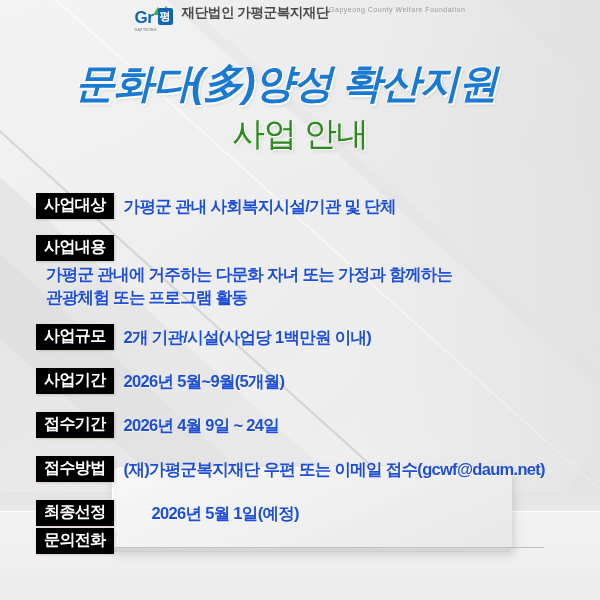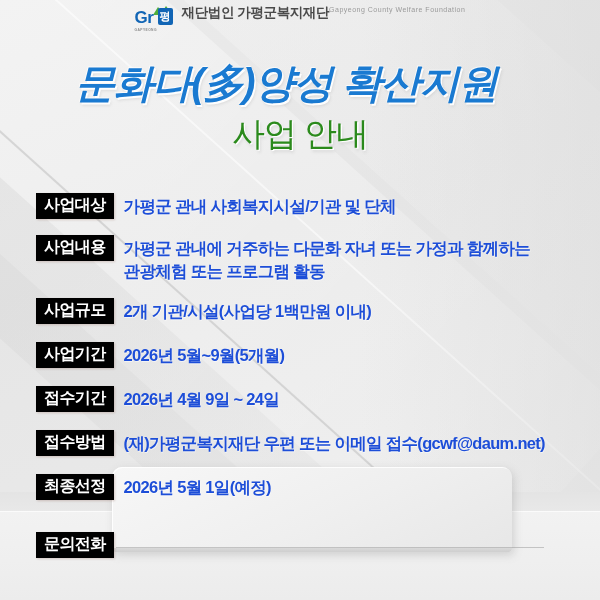--- a/index.html
+++ b/index.html
@@ -198,21 +198,21 @@
   <div id="title-main">문화다(多)양성 확산지원</div>
   <div id="title-sub">사업 안내</div>
 
   <div id="info-list">
 
     <div class="info-row" style="margin-bottom:16px;">
       <span class="info-label">사업대상</span>
       <span class="info-value">가평군 관내 사회복지시설/기관 및 단체</span>
     </div>
 
-    <div class="info-row" style="margin-bottom:16px;">
+    <div class="info-row" style="margin-bottom:16px;flex-direction:column;">
       <span class="info-label">사업내용</span>
       <span class="info-value">가평군 관내에 거주하는 다문화 자녀 또는 가정과 함께하는
 관광체험 또는 프로그램 활동</span>
     </div>
 
     <div class="info-row" style="margin-bottom:18px;">
       <span class="info-label">사업규모</span>
       <span class="info-value">2개 기관/시설(사업당 1백만원 이내)</span>
     </div>
 
@@ -224,21 +224,21 @@
     <div class="info-row" style="margin-bottom:18px;">
       <span class="info-label">접수기간</span>
       <span class="info-value">2026년 4월 9일 ~ 24일</span>
     </div>
 
     <div class="info-row" style="margin-bottom:18px;">
       <span class="info-label">접수방법</span>
       <span class="info-value">(재)가평군복지재단 우편 또는 이메일 접수(gcwf@daum.net)</span>
     </div>
 
-    <div class="info-row" style="margin-bottom:32px;">
+    <div class="info-row" style="margin-bottom:2px;gap:28px;">
       <span class="info-label">최종선정</span>
       <span class="info-value">2026년 5월 1일(예정)</span>
     </div>
 
     <div class="info-row">
       <span class="info-label">문의전화</span>
     </div>
 
   </div>
 </div>

